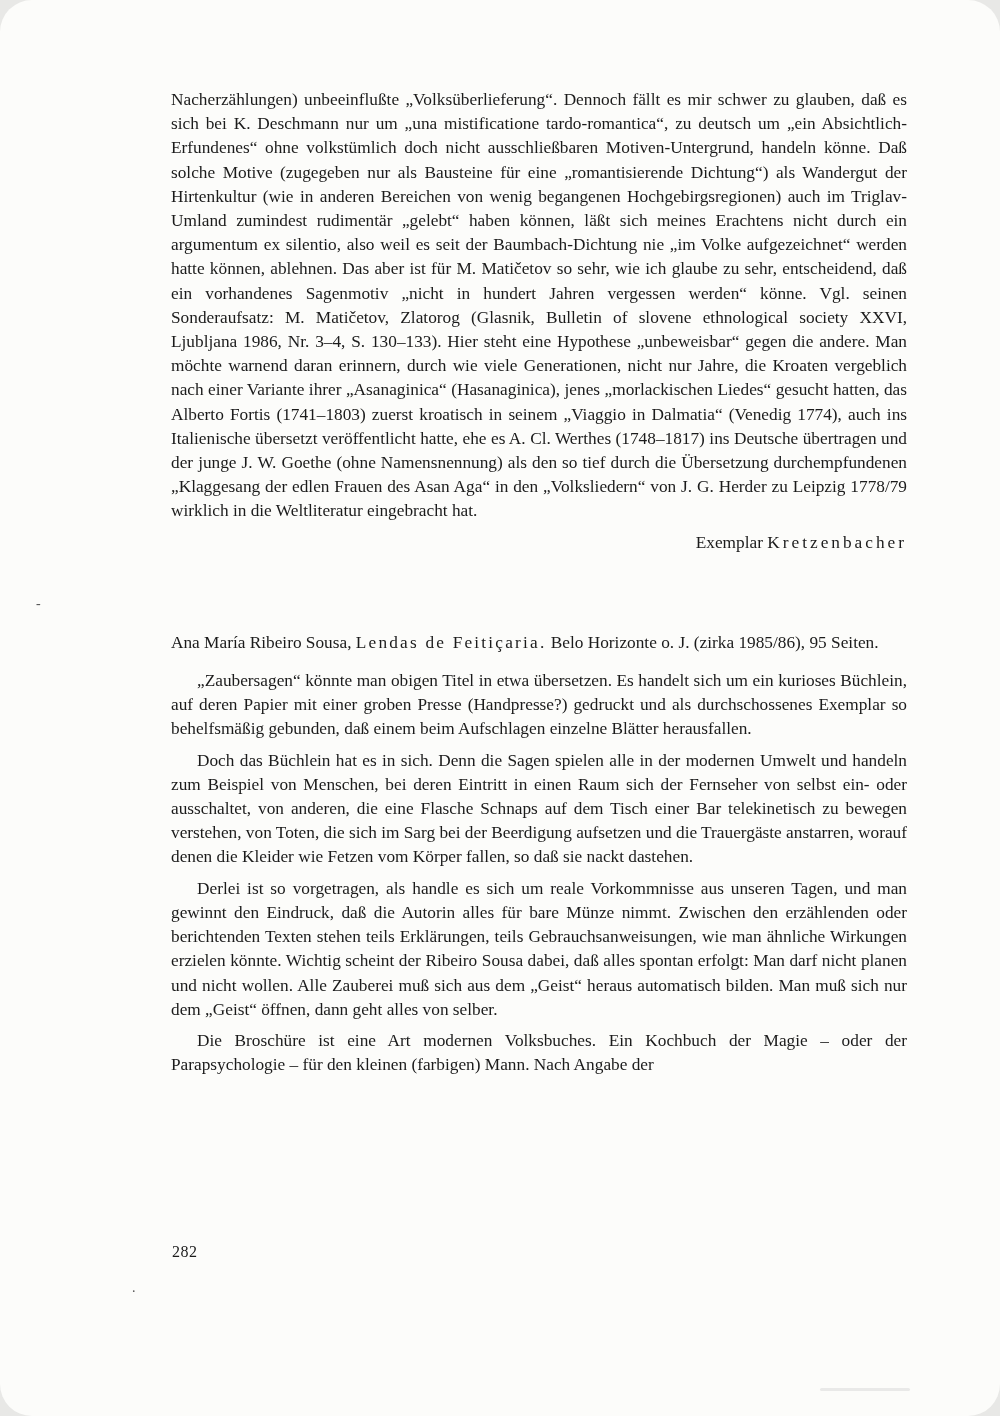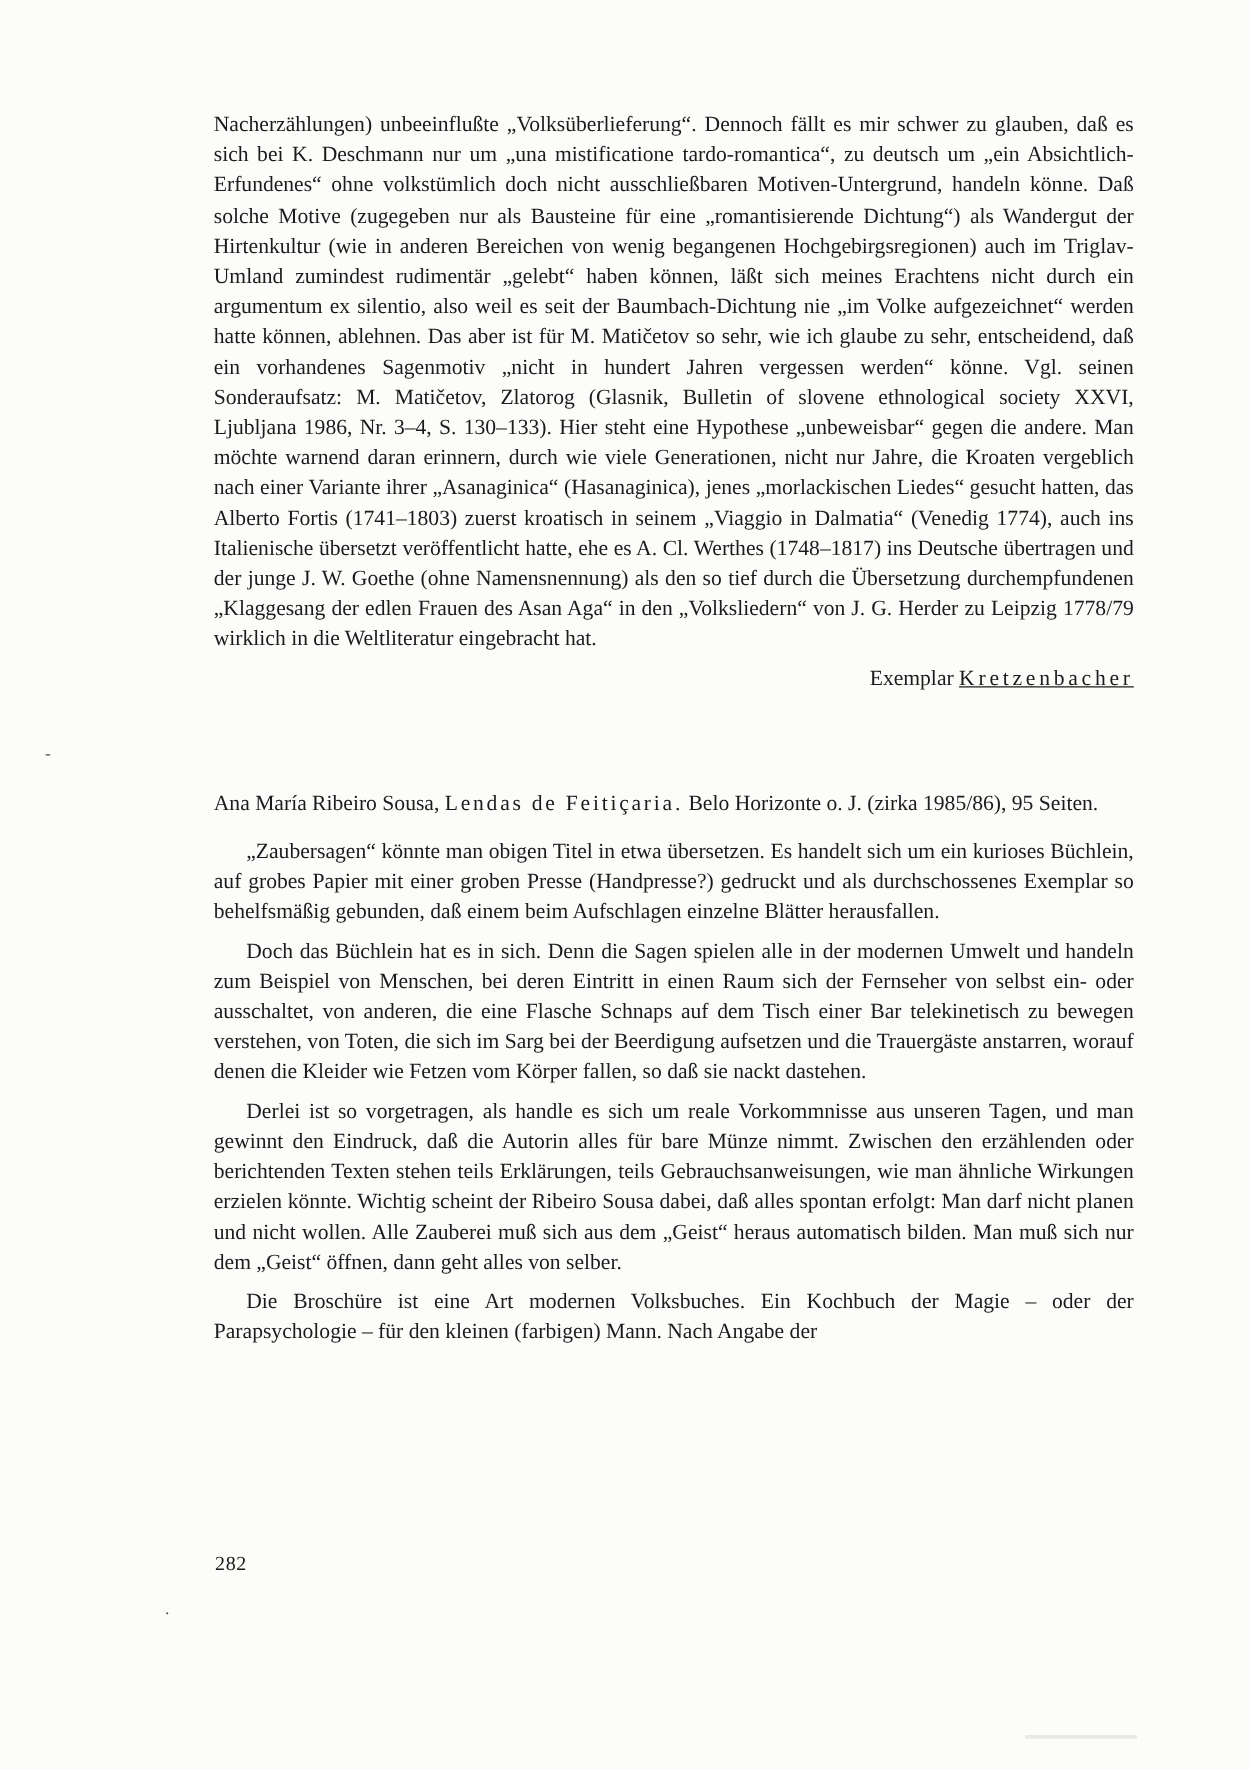--- a/index.html
+++ b/index.html
@@ -8,20 +8,21 @@
     background: #e8e8e6;
   }
   .page {
     position: relative;
     width: 1000px;
     height: 1416px;
     background: #fcfcfa;
     color: #1b1b1b;
     font-family: "Liberation Serif", "DejaVu Serif", serif;
     overflow: hidden;
+    border-radius: 32px;
   }
   .text-block {
     position: absolute;
     left: 171px;
     top: 88px;
     width: 736px;
     font-size: 17.3px;
     line-height: 24.2px;
     text-align: justify;
   }
@@ -32,21 +33,20 @@
   .para.indent {
     text-indent: 26px;
     margin-top: 7px;
   }
   .signature {
     margin: 7px 0 0 0;
     text-align: right;
   }
   .sperr {
     letter-spacing: 3px;
-    text-decoration: underline;
   }
   .review-heading {
     margin-top: 76px;
     padding-left: 22px;
     text-indent: -22px;
   }
   .review-author {
     font-weight: normal;
   }
   .review-title {
@@ -84,21 +84,21 @@
 <div class="page">
 
   <div class="text-block">
 
     <p class="para no-indent">Nacherzählungen) unbeeinflußte „Volksüberlieferung“. Dennoch fällt es mir schwer zu glauben, daß es sich bei K. Deschmann nur um „una mistificatione tardo-romantica“, zu deutsch um „ein Absichtlich-Erfundenes“ ohne volkstümlich doch nicht ausschließbaren Motiven-Untergrund, handeln könne. Daß solche Motive (zugegeben nur als Bausteine für eine „romantisierende Dichtung“) als Wandergut der Hirtenkultur (wie in anderen Bereichen von wenig begangenen Hochgebirgsregionen) auch im Triglav-Umland zumindest rudimentär „gelebt“ haben können, läßt sich meines Erachtens nicht durch ein argumentum ex silentio, also weil es seit der Baumbach-Dichtung nie „im Volke aufgezeichnet“ werden hatte können, ablehnen. Das aber ist für M. Matičetov so sehr, wie ich glaube zu sehr, entscheidend, daß ein vorhandenes Sagenmotiv „nicht in hundert Jahren vergessen werden“ könne. Vgl. seinen Sonderaufsatz: M. Matičetov, Zlatorog (Glasnik, Bulletin of slovene ethnological society XXVI, Ljubljana 1986, Nr. 3–4, S. 130–133). Hier steht eine Hypothese „unbeweisbar“ gegen die andere. Man möchte warnend daran erinnern, durch wie viele Generationen, nicht nur Jahre, die Kroaten vergeblich nach einer Variante ihrer „Asanaginica“ (Hasanaginica), jenes „morlackischen Liedes“ gesucht hatten, das Alberto Fortis (1741–1803) zuerst kroatisch in seinem „Viaggio in Dalmatia“ (Venedig 1774), auch ins Italienische übersetzt veröffentlicht hatte, ehe es A. Cl. Werthes (1748–1817) ins Deutsche übertragen und der junge J. W. Goethe (ohne Namensnennung) als den so tief durch die Übersetzung durchempfundenen „Klaggesang der edlen Frauen des Asan Aga“ in den „Volksliedern“ von J. G. Herder zu Leipzig 1778/79 wirklich in die Weltliteratur eingebracht hat.</p>
 
     <p class="signature"><span>Exemplar</span> <span class="sperr">Kretzenbacher</span></p>
 
     <div class="review-heading"><span class="review-author">Ana María Ribeiro Sousa,</span> <span class="review-title">Lendas de Feitiçaria.</span> <span>Belo Horizonte o. J. (zirka 1985/86), 95 Seiten.</span></div>
 
-    <p class="para indent">„Zaubersagen“ könnte man obigen Titel in etwa übersetzen. Es handelt sich um ein kurioses Büchlein, auf grobes Papier mit einer groben Presse (Handpresse?) gedruckt und als durchschossenes Exemplar so behelfsmäßig gebunden, daß einem beim Aufschlagen einzelne Blätter herausfallen.</p>
+    <p class="para indent">„Zaubersagen“ könnte man obigen Titel in etwa übersetzen. Es handelt sich um ein kurioses Büchlein, auf deren Papier mit einer groben Presse (Handpresse?) gedruckt und als durchschossenes Exemplar so behelfsmäßig gebunden, daß einem beim Aufschlagen einzelne Blätter herausfallen.</p>
 
     <p class="para indent">Doch das Büchlein hat es in sich. Denn die Sagen spielen alle in der modernen Umwelt und handeln zum Beispiel von Menschen, bei deren Eintritt in einen Raum sich der Fernseher von selbst ein- oder ausschaltet, von anderen, die eine Flasche Schnaps auf dem Tisch einer Bar telekinetisch zu bewegen verstehen, von Toten, die sich im Sarg bei der Beerdigung aufsetzen und die Trauergäste anstarren, worauf denen die Kleider wie Fetzen vom Körper fallen, so daß sie nackt dastehen.</p>
 
     <p class="para indent">Derlei ist so vorgetragen, als handle es sich um reale Vorkommnisse aus unseren Tagen, und man gewinnt den Eindruck, daß die Autorin alles für bare Münze nimmt. Zwischen den erzählenden oder berichtenden Texten stehen teils Erklärungen, teils Gebrauchsanweisungen, wie man ähnliche Wirkungen erzielen könnte. Wichtig scheint der Ribeiro Sousa dabei, daß alles spontan erfolgt: Man darf nicht planen und nicht wollen. Alle Zauberei muß sich aus dem „Geist“ heraus automatisch bilden. Man muß sich nur dem „Geist“ öffnen, dann geht alles von selber.</p>
 
     <p class="para indent">Die Broschüre ist eine Art modernen Volksbuches. Ein Kochbuch der Magie – oder der Parapsychologie – für den kleinen (farbigen) Mann. Nach Angabe der</p>
 
   </div>
 
   <div class="page-number">282</div>

